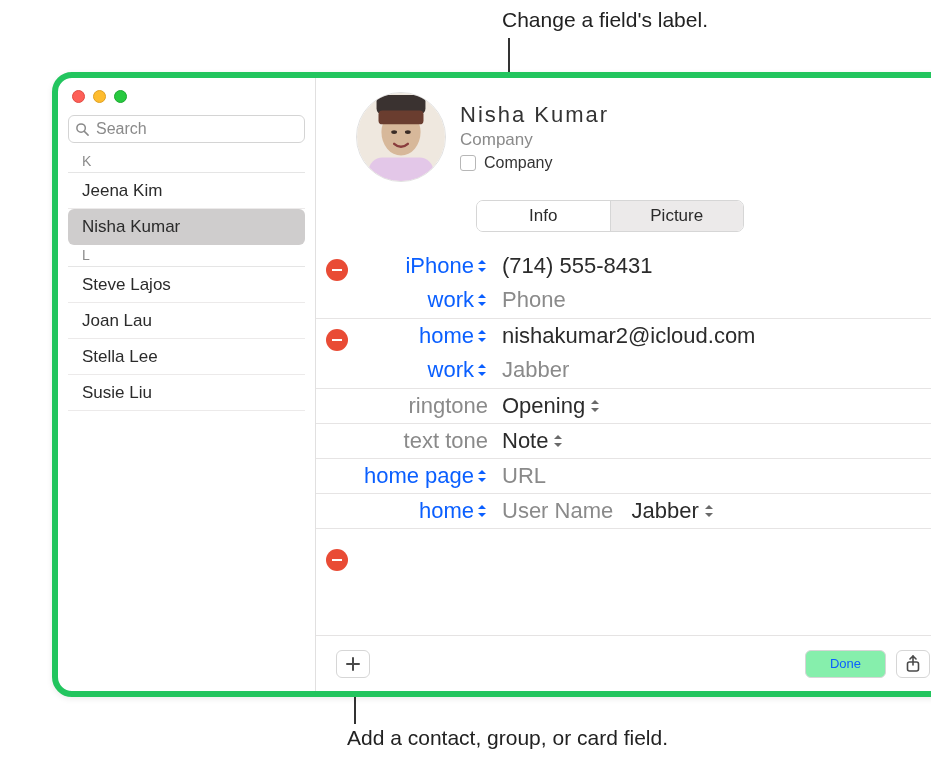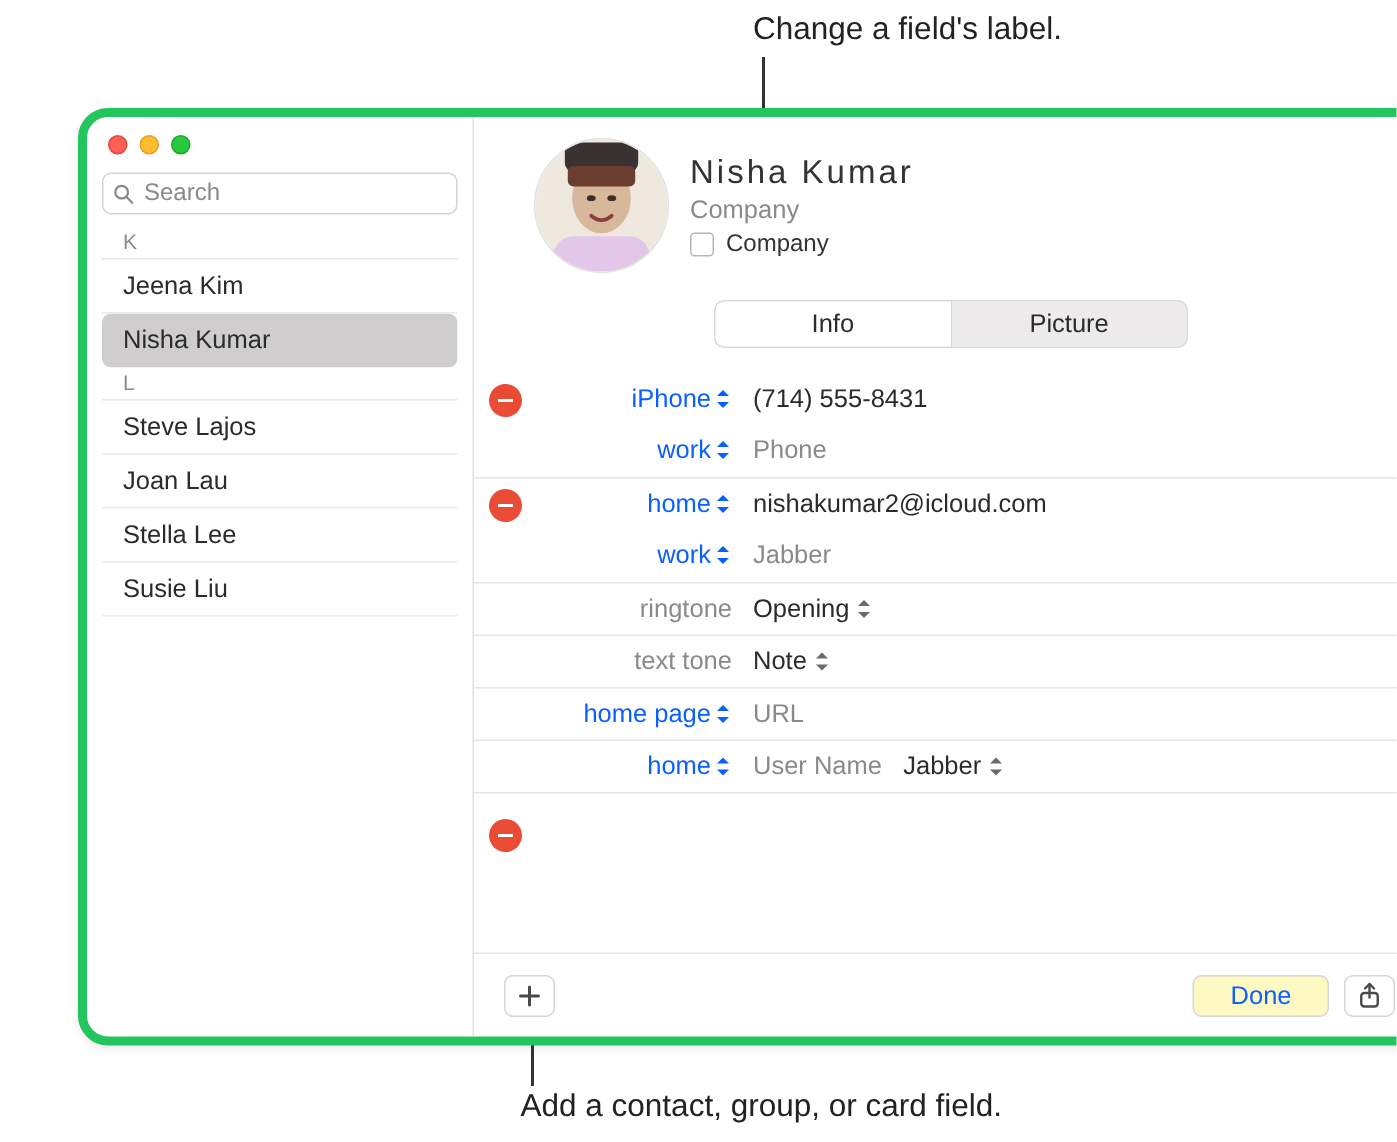--- a/index.html
+++ b/index.html
@@ -135,21 +135,21 @@
   }
   .company-check .lbl { font-size:16px; color:#333;}
 
   .seg {
     margin: 8px auto 6px 160px;
     display:inline-flex;
     border:1px solid #d6d6d6;
     border-radius:7px;
     overflow:hidden;
     font-size:17px;
-    width: 316px;
+    width: 268px;
   }
   .seg div {
     flex:1;
     text-align:center;
     padding: 5px 0;
   }
   .seg .active { background:#fff; }
   .seg .inactive { background:#eceaea; }
   .seg .divider { width:1px; background:#d6d6d6; flex:0 0 1px;}
 
@@ -158,21 +158,21 @@
     flex:1;
     overflow: hidden;
   }
   table.ft {
     width: 100%;
     border-collapse: collapse;
   }
   table.ft td {
     height: 35px;
     vertical-align: middle;
-    font-size: 17px;
+    font-size: 22px;
   }
   td.cRemove { width: 42px; text-align:center;}
   td.cLabel { width: 140px; text-align:right; padding-right: 10px;}
   td.cValue { padding-left: 4px;}
   .remove-dot {
     width:22px; height:22px; border-radius:50%;
     background:#e94b35; display:inline-flex;
     align-items:center; justify-content:center;
   }
   .remove-dot::after{
@@ -220,21 +220,21 @@
   .addbtn {
     width:34px; height:28px;
     border:1px solid #d6d6d6; border-radius:6px;
     display:flex; align-items:center; justify-content:center;
     font-size:20px; color:#4a4a4a; background:#fff;
   }
   .spacer { flex:1;}
   .donebtn {
     height:28px; padding:0 24px;
     border:1px solid #d6d6d6; border-radius:6px;
-    color:#0a5fff; font-size:17px; background:#fef9c3;
+    color:#0a5fff; font-size:13px; background:#86efac;
     display:flex; align-items:center;
   }
   .sharebtn{
     width:34px; height:28px;
     border:1px solid #d6d6d6; border-radius:6px;
     display:flex; align-items:center; justify-content:center;
     background:#fff;
   }
 </style>
 </head>

